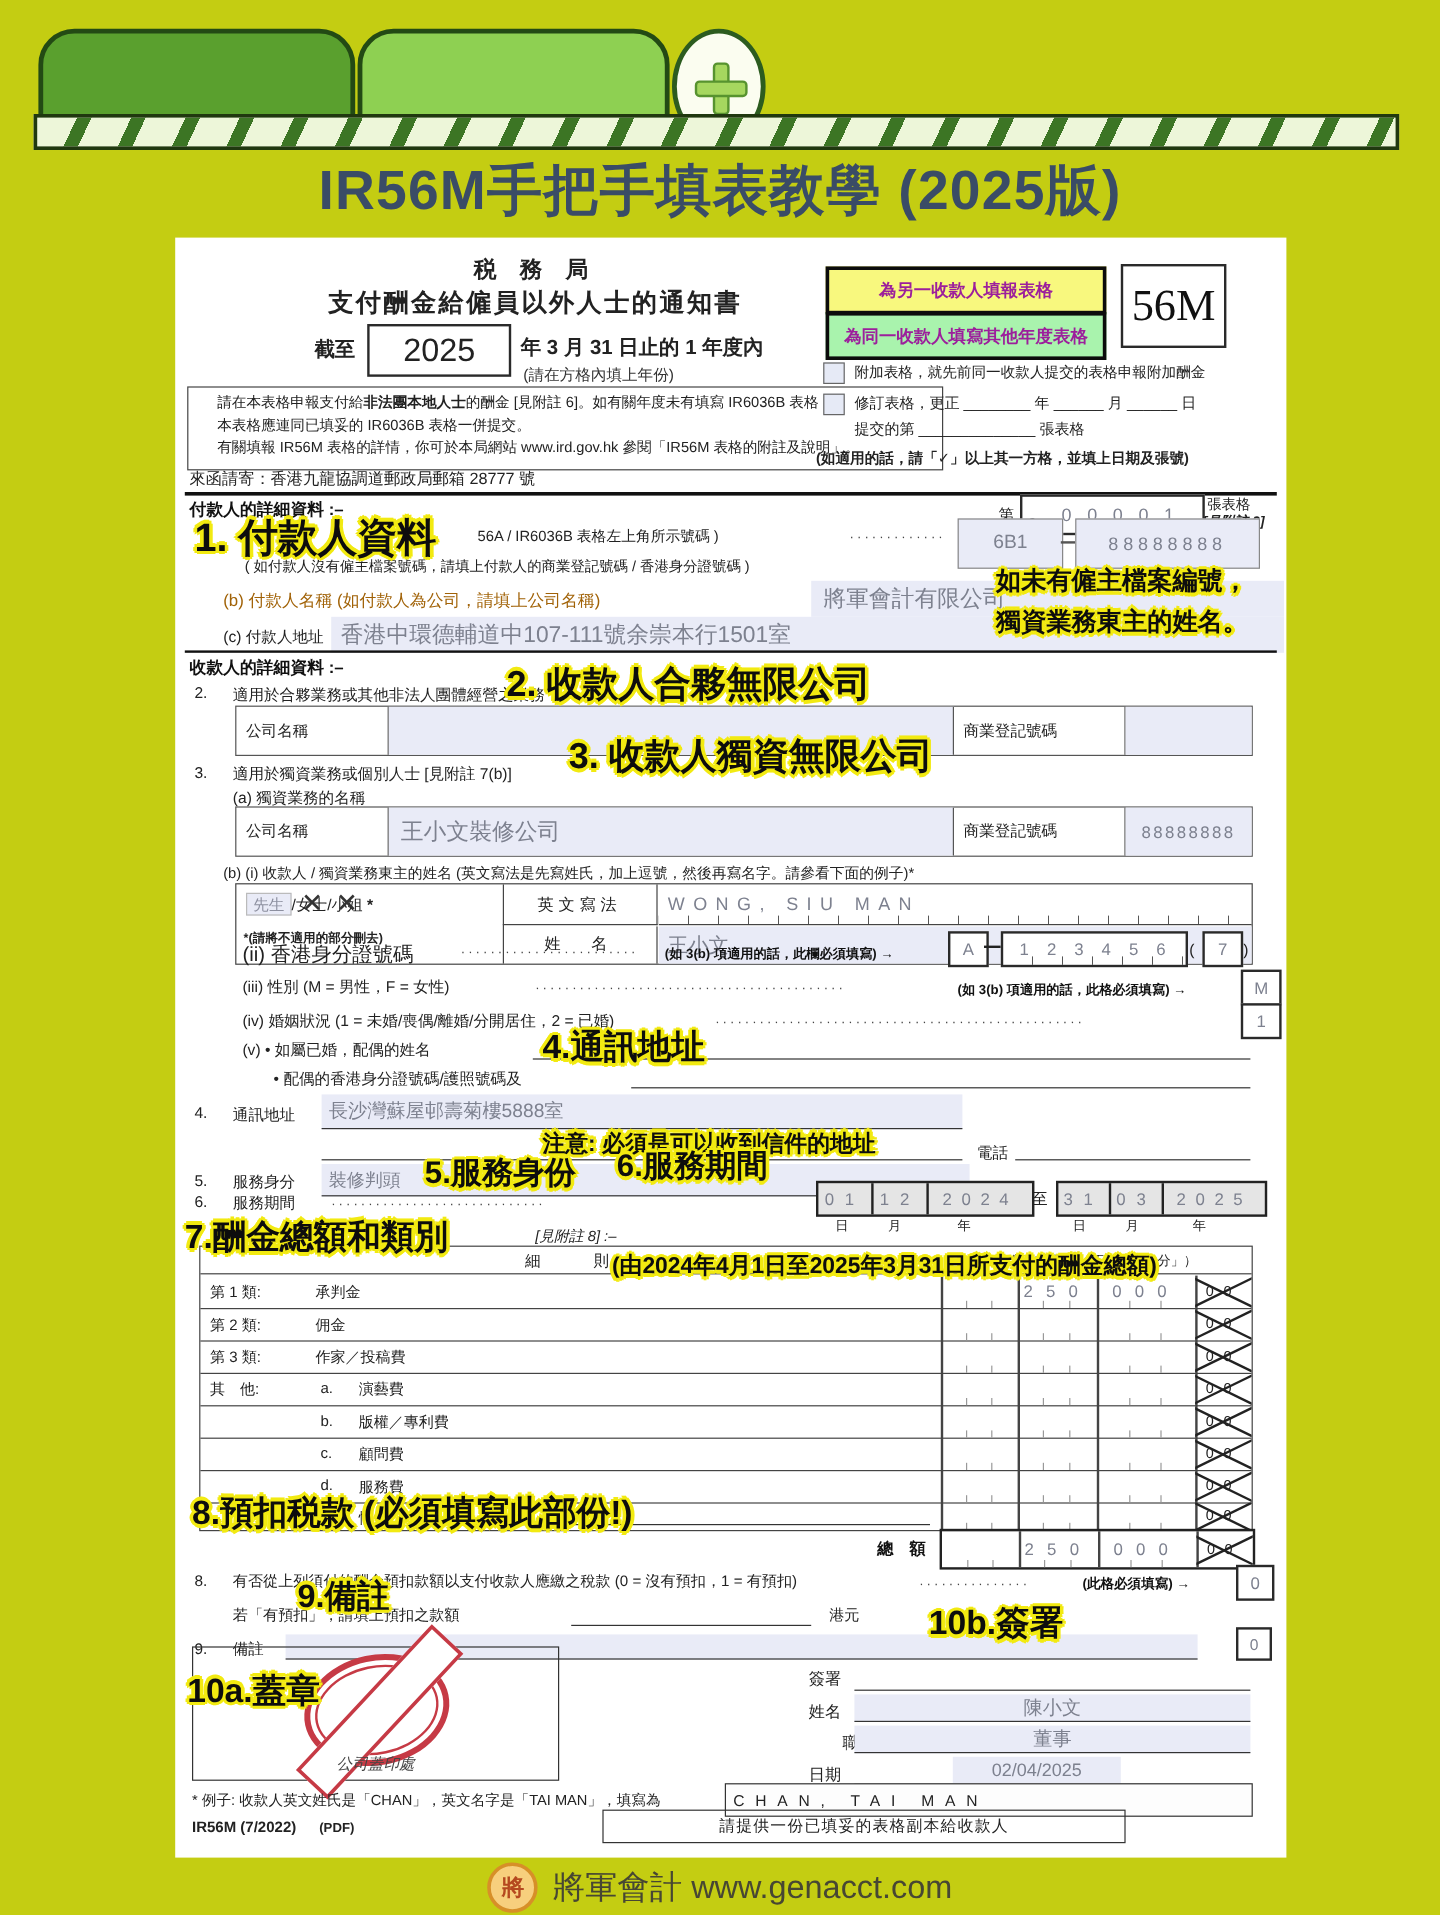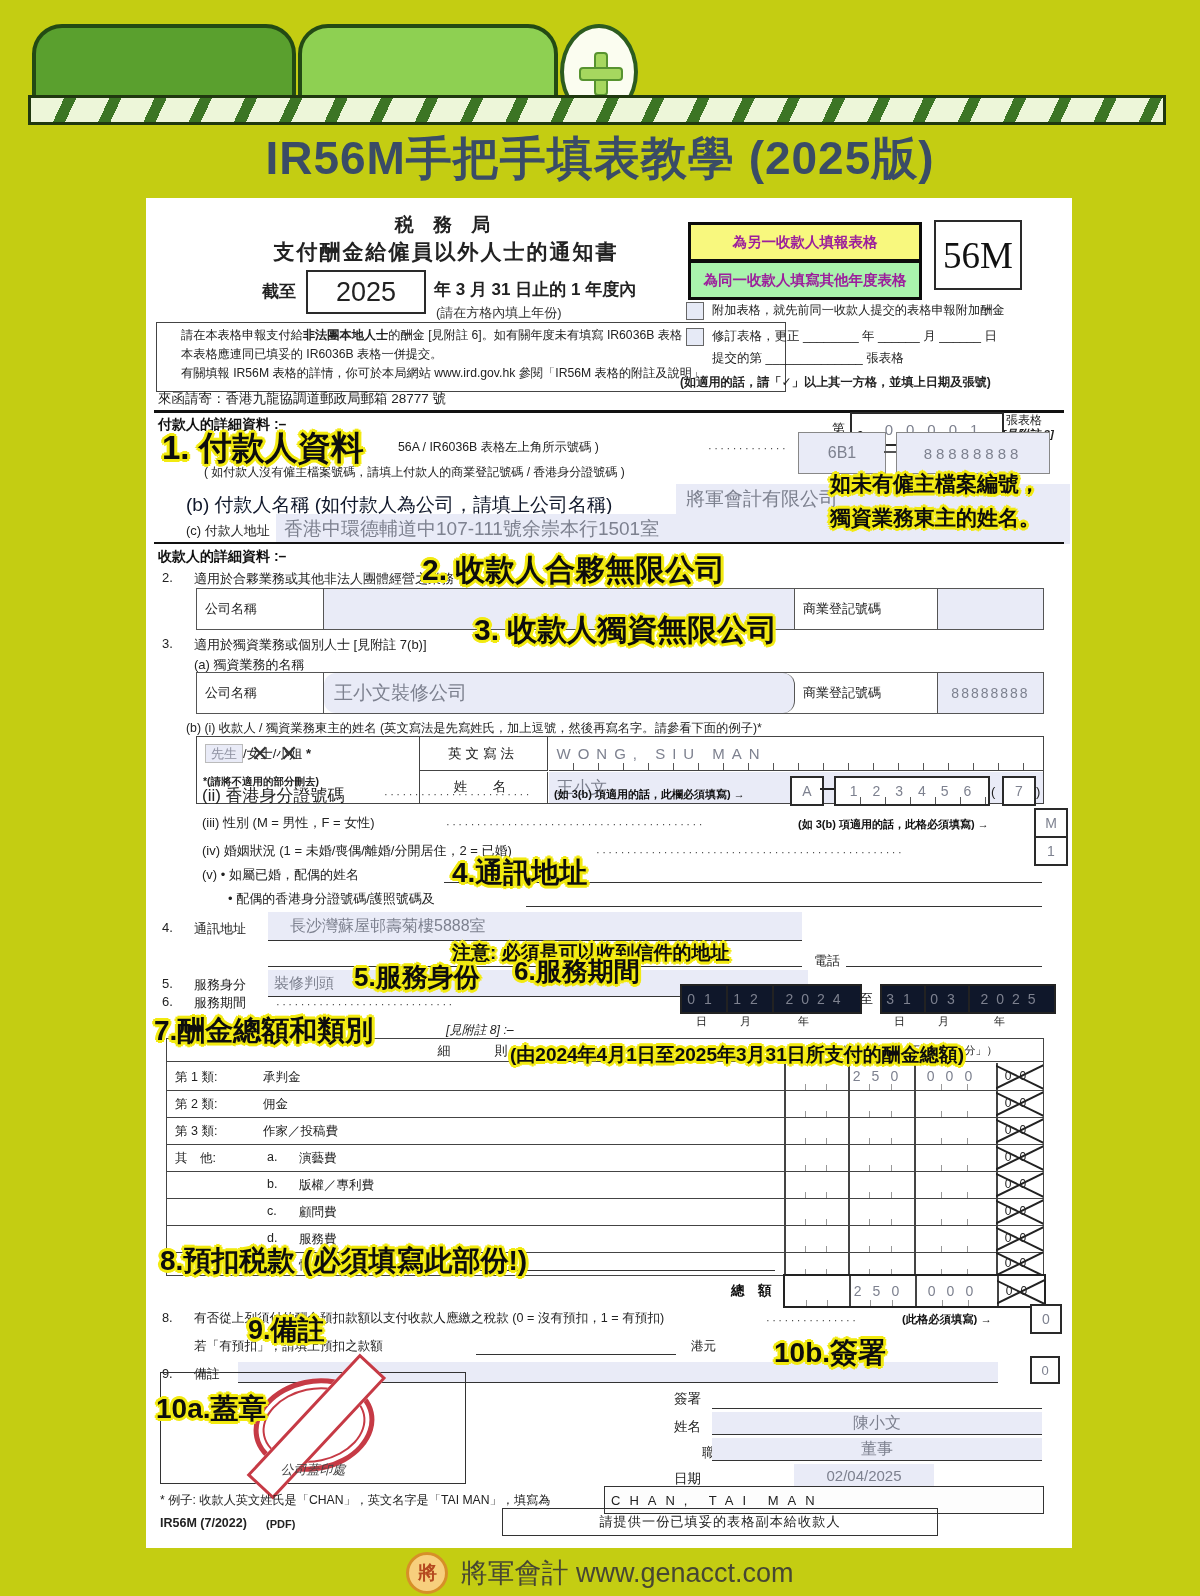--- a/index.html
+++ b/index.html
@@ -34,21 +34,21 @@
        color:#7d818f;font-size:14px;letter-spacing:11px;
        background-image:linear-gradient(#999,#999),linear-gradient(#999,#999);
        background-size:1px 6px,1px 6px;background-position:33% 100%,66% 100%;background-repeat:no-repeat;}
   .cents{position:absolute;top:0;bottom:0;display:flex;align-items:center;justify-content:center;
        font-size:12px;letter-spacing:8px;color:#222;overflow:hidden;}
   .cents::before,.cents::after{content:"";position:absolute;left:-12%;right:-12%;top:50%;height:1.5px;background:#222;}
   .cents::before{transform:rotate(26deg);}
   .cents::after{transform:rotate(-26deg);}
   .vline{position:absolute;width:1.5px;background:#444;top:0;bottom:0;}
   .trow{position:absolute;left:0;right:0;border-bottom:1px solid #444;font-size:12.5px;color:#222;}
-  .dgrp{position:absolute;display:flex;height:26px;border:2px solid #222;background:#0f172a;}
+  .dgrp{position:absolute;display:flex;height:26px;border:2px solid #222;background:#e5e5e5;}
   .dcell{display:flex;align-items:center;justify-content:center;color:#7d818f;font-size:14px;
        letter-spacing:9px;border-left:2px solid #222;}
   .dcell:first-child{border-left:none;}
   .chk{position:absolute;width:16px;height:16px;border:1.5px solid #666;background:#e6eaf6;}
   .chop{position:absolute;left:92px;top:6px;width:122px;height:92px;transform:rotate(-12deg);}
   .chop .e1{position:absolute;inset:0;border:5px solid #c63a45;border-radius:50%;}
   .chop .e2{position:absolute;inset:9px;border:2px solid #c63a45;border-radius:50%;}
   .chop .banner{position:absolute;left:-20px;top:30px;width:160px;height:30px;background:#fff;
        border:3px solid #c63a45;transform:rotate(-35deg);}
   #footer{position:absolute;top:1552px;left:0;width:100%;display:flex;align-items:center;
@@ -120,21 +120,21 @@
   <div class="ab nw dots" style="left:562px;top:244px;">·············</div>
   <div class="ab fill" style="left:652px;top:234px;width:86px;height:40px;border:1.5px solid #888;display:flex;align-items:center;justify-content:center;">
     <span class="gray" style="font-size:16px;">6B1</span>
   </div>
   <div class="ab" style="left:738px;top:253px;width:12px;height:2px;background:#555;"></div>
   <div class="ab fill" style="left:750px;top:234px;width:152px;height:40px;border:1.5px solid #888;display:flex;align-items:center;justify-content:center;">
     <span class="gray" style="font-size:15px;letter-spacing:4px;">88888888</span>
   </div>
   <div class="ab nw" style="left:58px;top:266px;font-size:12px;color:#222;">( 如付款人沒有僱主檔案號碼，請填上付款人的商業登記號碼 / 香港身分證號碼 )</div>
 
-  <div class="ab nw" style="left:40px;top:294px;font-size:19px;color:#0f172a;">(b) 付款人名稱 (如付款人為公司，請填上公司名稱)</div>
+  <div class="ab nw" style="left:40px;top:294px;font-size:14px;color:#a16207;">(b) 付款人名稱 (如付款人為公司，請填上公司名稱)</div>
   <div class="ab fill" style="left:530px;top:286px;width:394px;height:30px;display:flex;align-items:center;">
     <span class="gray nw" style="font-size:19px;padding-left:10px;">將軍會計有限公司</span>
   </div>
   <div class="ab nw" style="left:40px;top:324px;font-size:13px;color:#222;">(c) 付款人地址</div>
   <div class="ab fill" style="left:130px;top:316px;width:794px;height:30px;display:flex;align-items:center;">
     <span class="gray nw" style="font-size:19px;padding-left:8px;">香港中環德輔道中107-111號余崇本行1501室</span>
   </div>
 
   <div class="hr" style="left:8px;top:344px;width:910px;height:1.5px;"></div>
   <div class="ab nw bold" style="left:12px;top:350px;font-size:14px;color:#111;">收款人的詳細資料 :–</div>
@@ -157,21 +157,21 @@
   </div>
 
   <div class="ab nw" style="left:16px;top:438px;font-size:13px;color:#222;">3.</div>
   <div class="ab nw" style="left:48px;top:438px;font-size:13px;color:#222;">適用於獨資業務或個別人士 [見附註 7(b)]</div>
   <div class="ab nw" style="left:48px;top:458px;font-size:13px;color:#222;">(a) 獨資業務的名稱</div>
 
   <div class="ab" style="left:50px;top:474px;width:846px;height:40px;border:1.5px solid #555;display:flex;">
     <div style="width:126px;border-right:1.5px solid #555;display:flex;align-items:center;">
         <span style="font-size:13px;color:#222;padding-left:8px;">公司名稱</span>
       </div>
-    <div class="fill" style="width:470px;border-right:1.5px solid #555;display:flex;align-items:center;border-radius:12px;">
+    <div class="fill" style="width:470px;border-right:1.5px solid #555;display:flex;align-items:center;">
         <span class="gray nw" style="font-size:19px;padding-left:10px;">王小文裝修公司</span>
       </div>
     <div style="width:142px;border-right:1.5px solid #555;display:flex;align-items:center;">
         <span style="font-size:13px;color:#222;padding-left:8px;">商業登記號碼</span>
       </div>
     <div class="fill" style="flex:1;display:flex;align-items:center;justify-content:center;">
         <span class="gray" style="font-size:14px;letter-spacing:2px;">88888888</span>
       </div>
   </div>
 
@@ -228,21 +228,21 @@
   </div>
 
   <div class="ab nw" style="left:56px;top:668px;font-size:13px;color:#222;">(v)   •   如屬已婚，配偶的姓名</div>
   <div class="ul" style="left:298px;top:668px;width:598px;height:16px;"></div>
   <div class="ab nw" style="left:82px;top:692px;font-size:13px;color:#222;">•   配偶的香港身分證號碼/護照號碼及</div>
   <div class="ul" style="left:380px;top:692px;width:516px;height:16px;"></div>
 
   <div class="ab nw" style="left:16px;top:722px;font-size:13px;color:#222;">4.</div>
   <div class="ab nw" style="left:48px;top:722px;font-size:13px;color:#222;">通訊地址</div>
   <div class="ab fill" style="left:122px;top:714px;width:534px;height:28px;border-bottom:1.5px solid #333;display:flex;align-items:center;">
-    <span class="gray nw" style="font-size:16px;padding-left:22px;">長沙灣蘇屋邨壽菊樓5888室</span>
+    <span class="gray nw" style="font-size:16px;padding-left:6px;">長沙灣蘇屋邨壽菊樓5888室</span>
   </div>
   <div class="ul" style="left:122px;top:752px;width:534px;height:16px;"></div>
   <div class="ab nw" style="left:668px;top:754px;font-size:13px;color:#222;">電話</div>
   <div class="ul" style="left:700px;top:752px;width:196px;height:16px;"></div>
 
   <div class="ab nw" style="left:16px;top:778px;font-size:13px;color:#222;">5.</div>
   <div class="ab nw" style="left:48px;top:778px;font-size:13px;color:#222;">服務身分</div>
   <div class="ab fill" style="left:122px;top:772px;width:540px;height:26px;border-bottom:1.5px solid #333;display:flex;align-items:center;">
     <span class="gray nw" style="font-size:15px;padding-left:6px;">裝修判頭</span>
   </div>

